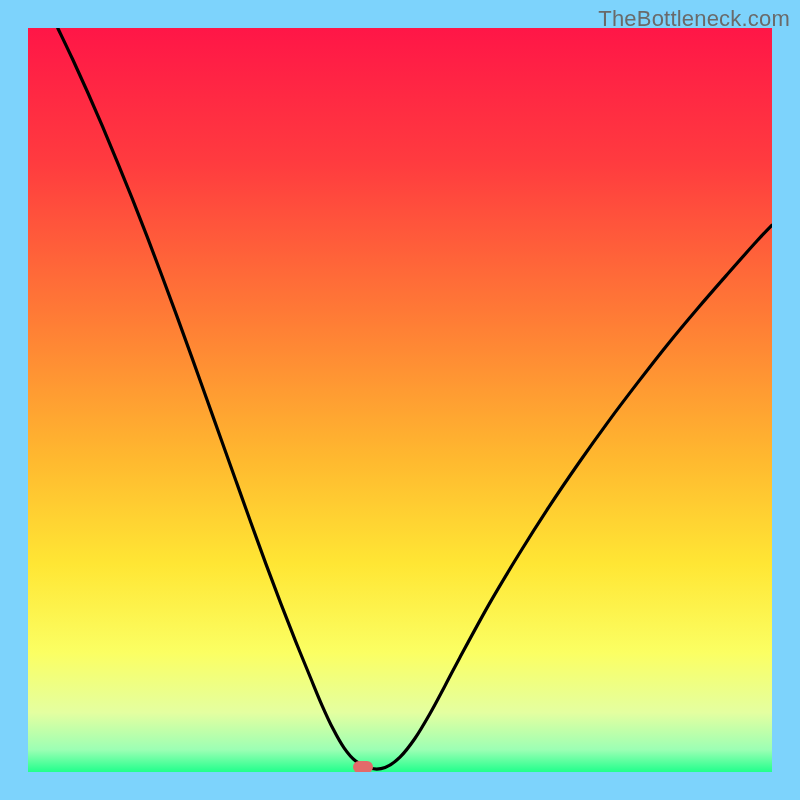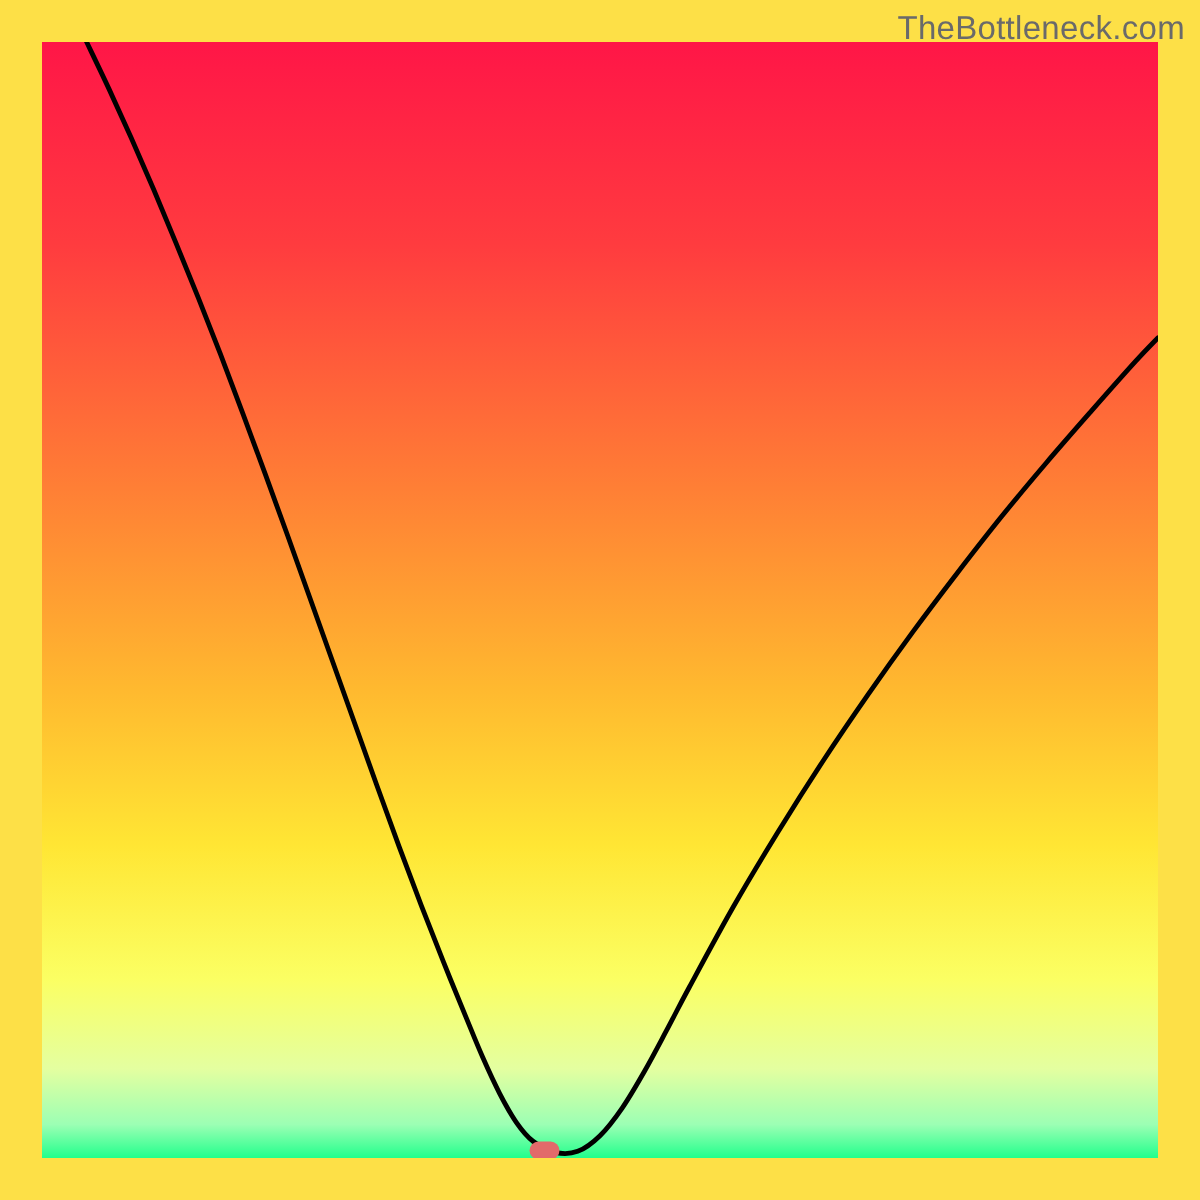--- a/index.html
+++ b/index.html
@@ -8,21 +8,21 @@
     width: 800px;
     height: 800px;
     overflow: hidden;
     background: #000;
     font-family: Arial, Helvetica, sans-serif;
   }
   .frame {
     position: relative;
     width: 800px;
     height: 800px;
-    background: #fde047;
+    background: #7dd3fc;
   }
   .plot-area {
     position: absolute;
     left: 28px;
     top: 28px;
     width: 744px;
     height: 744px;
     overflow: hidden;
   }
   .gradient {

